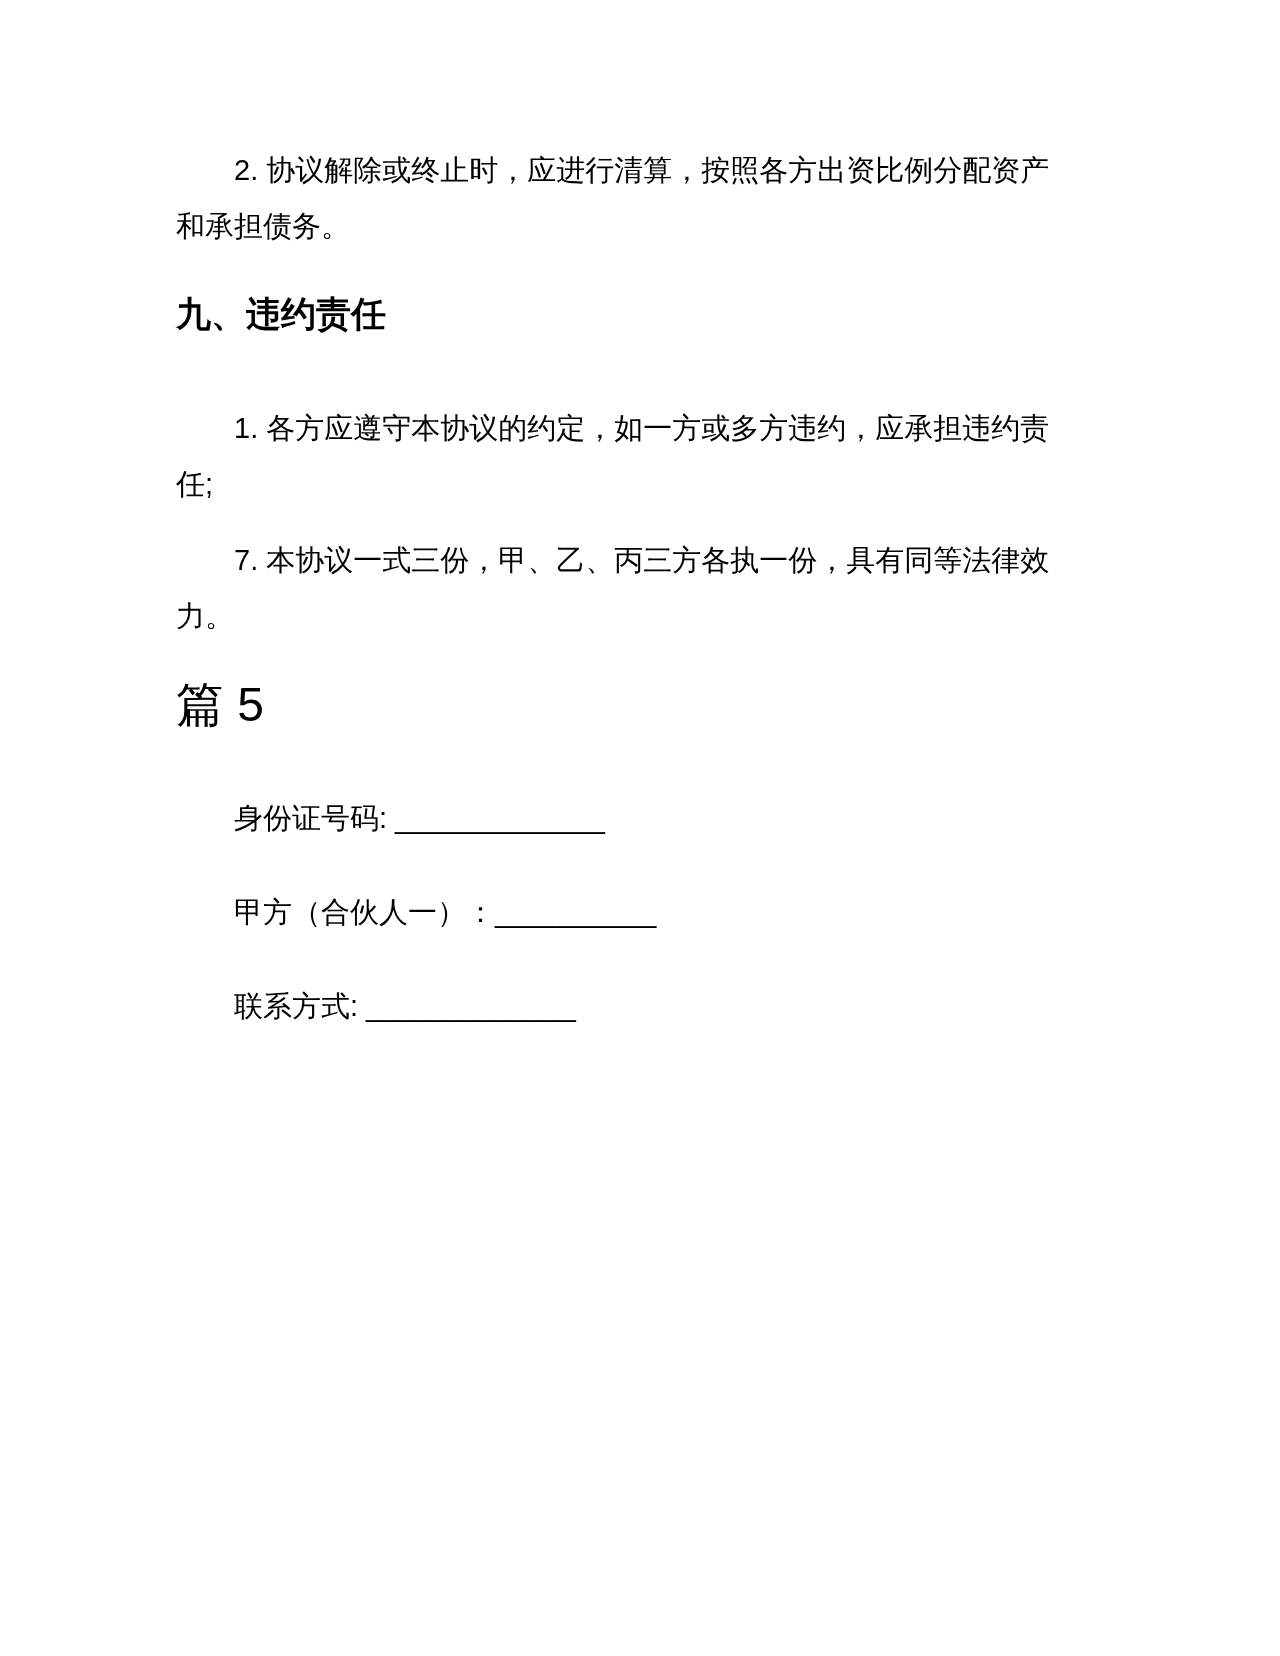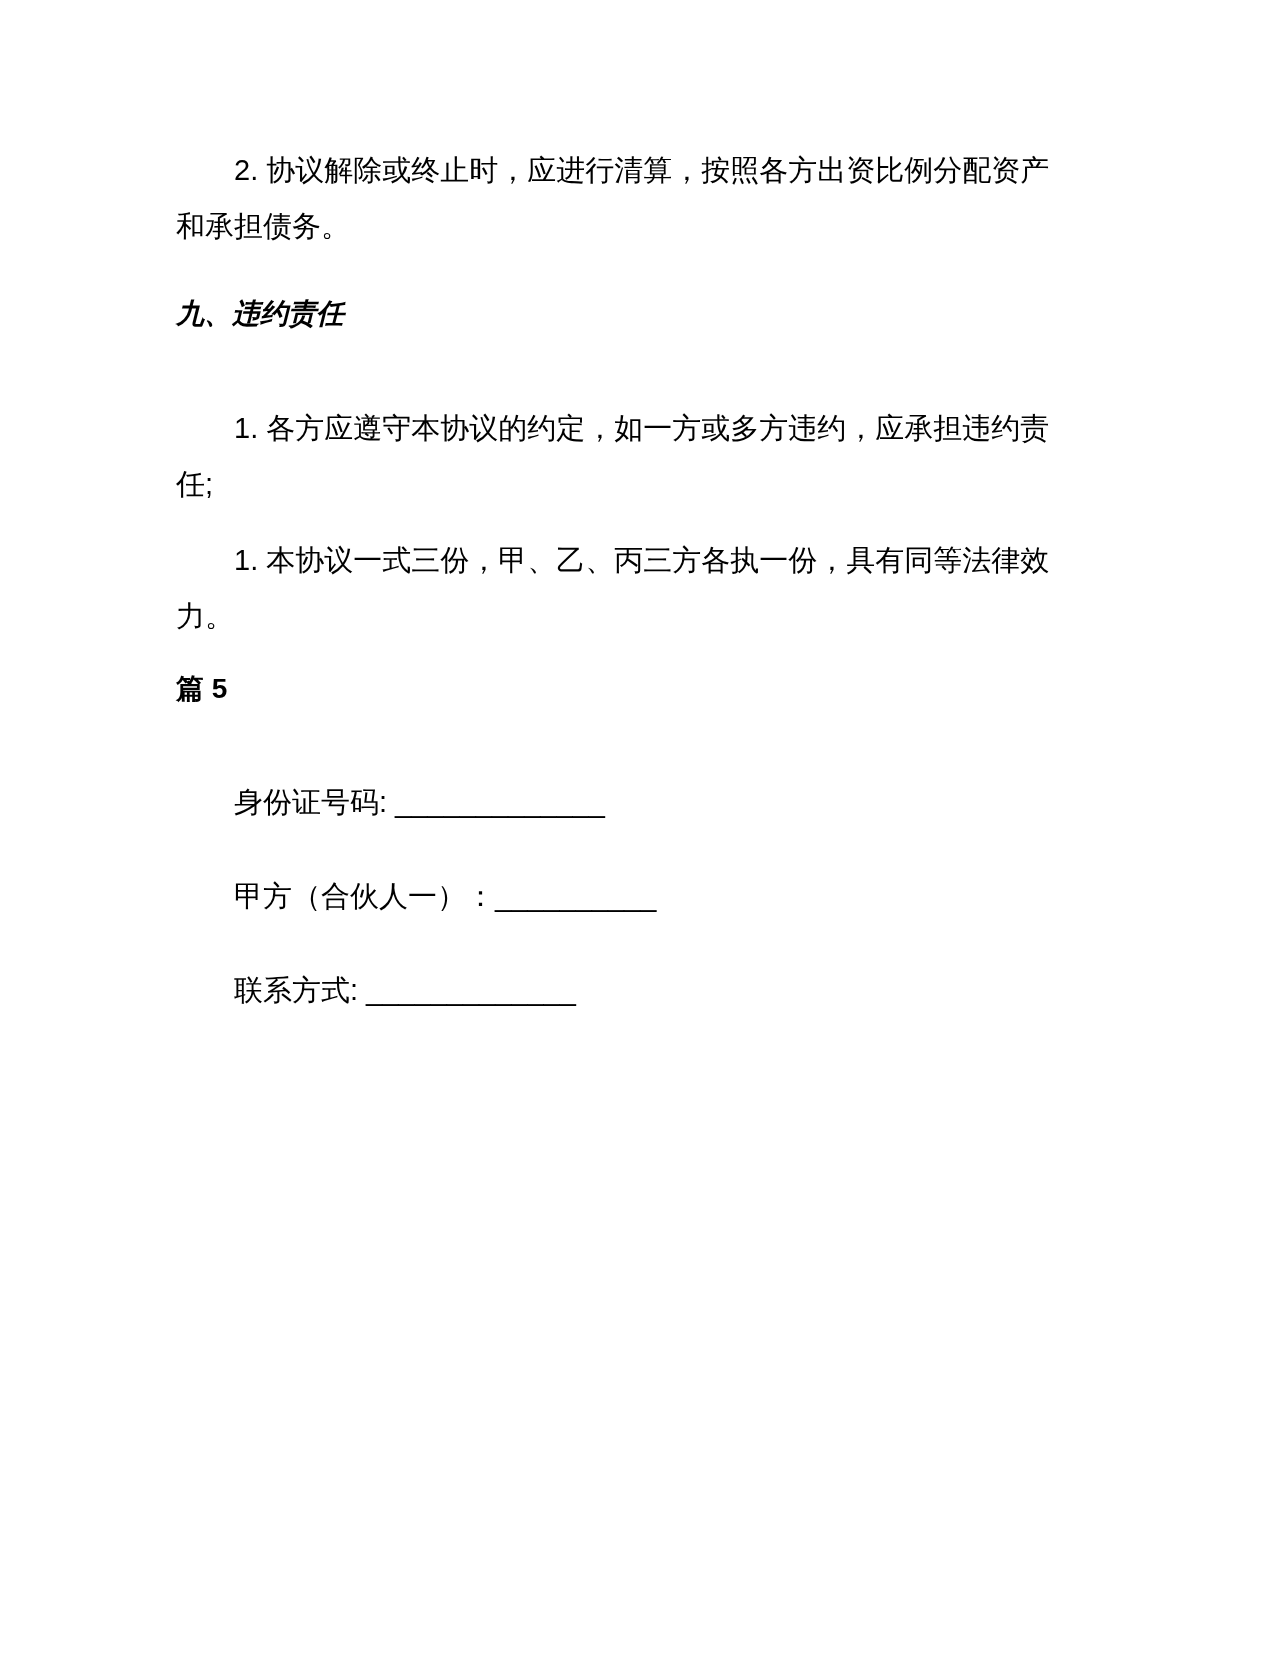--- a/index.html
+++ b/index.html
@@ -41,44 +41,44 @@
   }
   p.signature {
     font-size: 29px;
     line-height: 56px;
     text-indent: 2em;
     white-space: pre-line;
     margin-bottom: 38px;
     font-weight: 400;
   }
   h2.heading {
-    font-size: 28px;
+    font-size: 35px;
     line-height: 48px;
     font-weight: 700;
     margin-top: 16px;
     margin-bottom: 62px;
-    font-style: italic;
   }
   h1.section-heading {
-    font-size: 28px;
+    font-size: 48px;
     line-height: 50px;
-    font-weight: 700;
+    font-weight: 400;
+    margin-top: 16px;
     margin-bottom: 60px;
   }
 </style>
 </head>
 <body>
 
 <div class="viewport">
   <main class="page" id="doc-page">
       <p class="body">2. 协议解除或终止时，应进行清算，按照各方出资比例分配资产
 和承担债务。</p>
       <h2 class="heading">九、违约责任</h2>
       <p class="body">1. 各方应遵守本协议的约定，如一方或多方违约，应承担违约责
 任;</p>
-      <p class="body">1. 本协议一式三份，甲、乙、丙三方各执一份，具有同等法律效
+      <p class="body">7. 本协议一式三份，甲、乙、丙三方各执一份，具有同等法律效
 力。</p>
       <h1 class="section-heading">篇 5</h1>
       <p class="signature">身份证号码: _____________</p>
       <p class="signature">甲方（合伙人一）：__________</p>
       <p class="signature">联系方式: _____________</p>
     </main>
 </div>
 
 </body></html>

